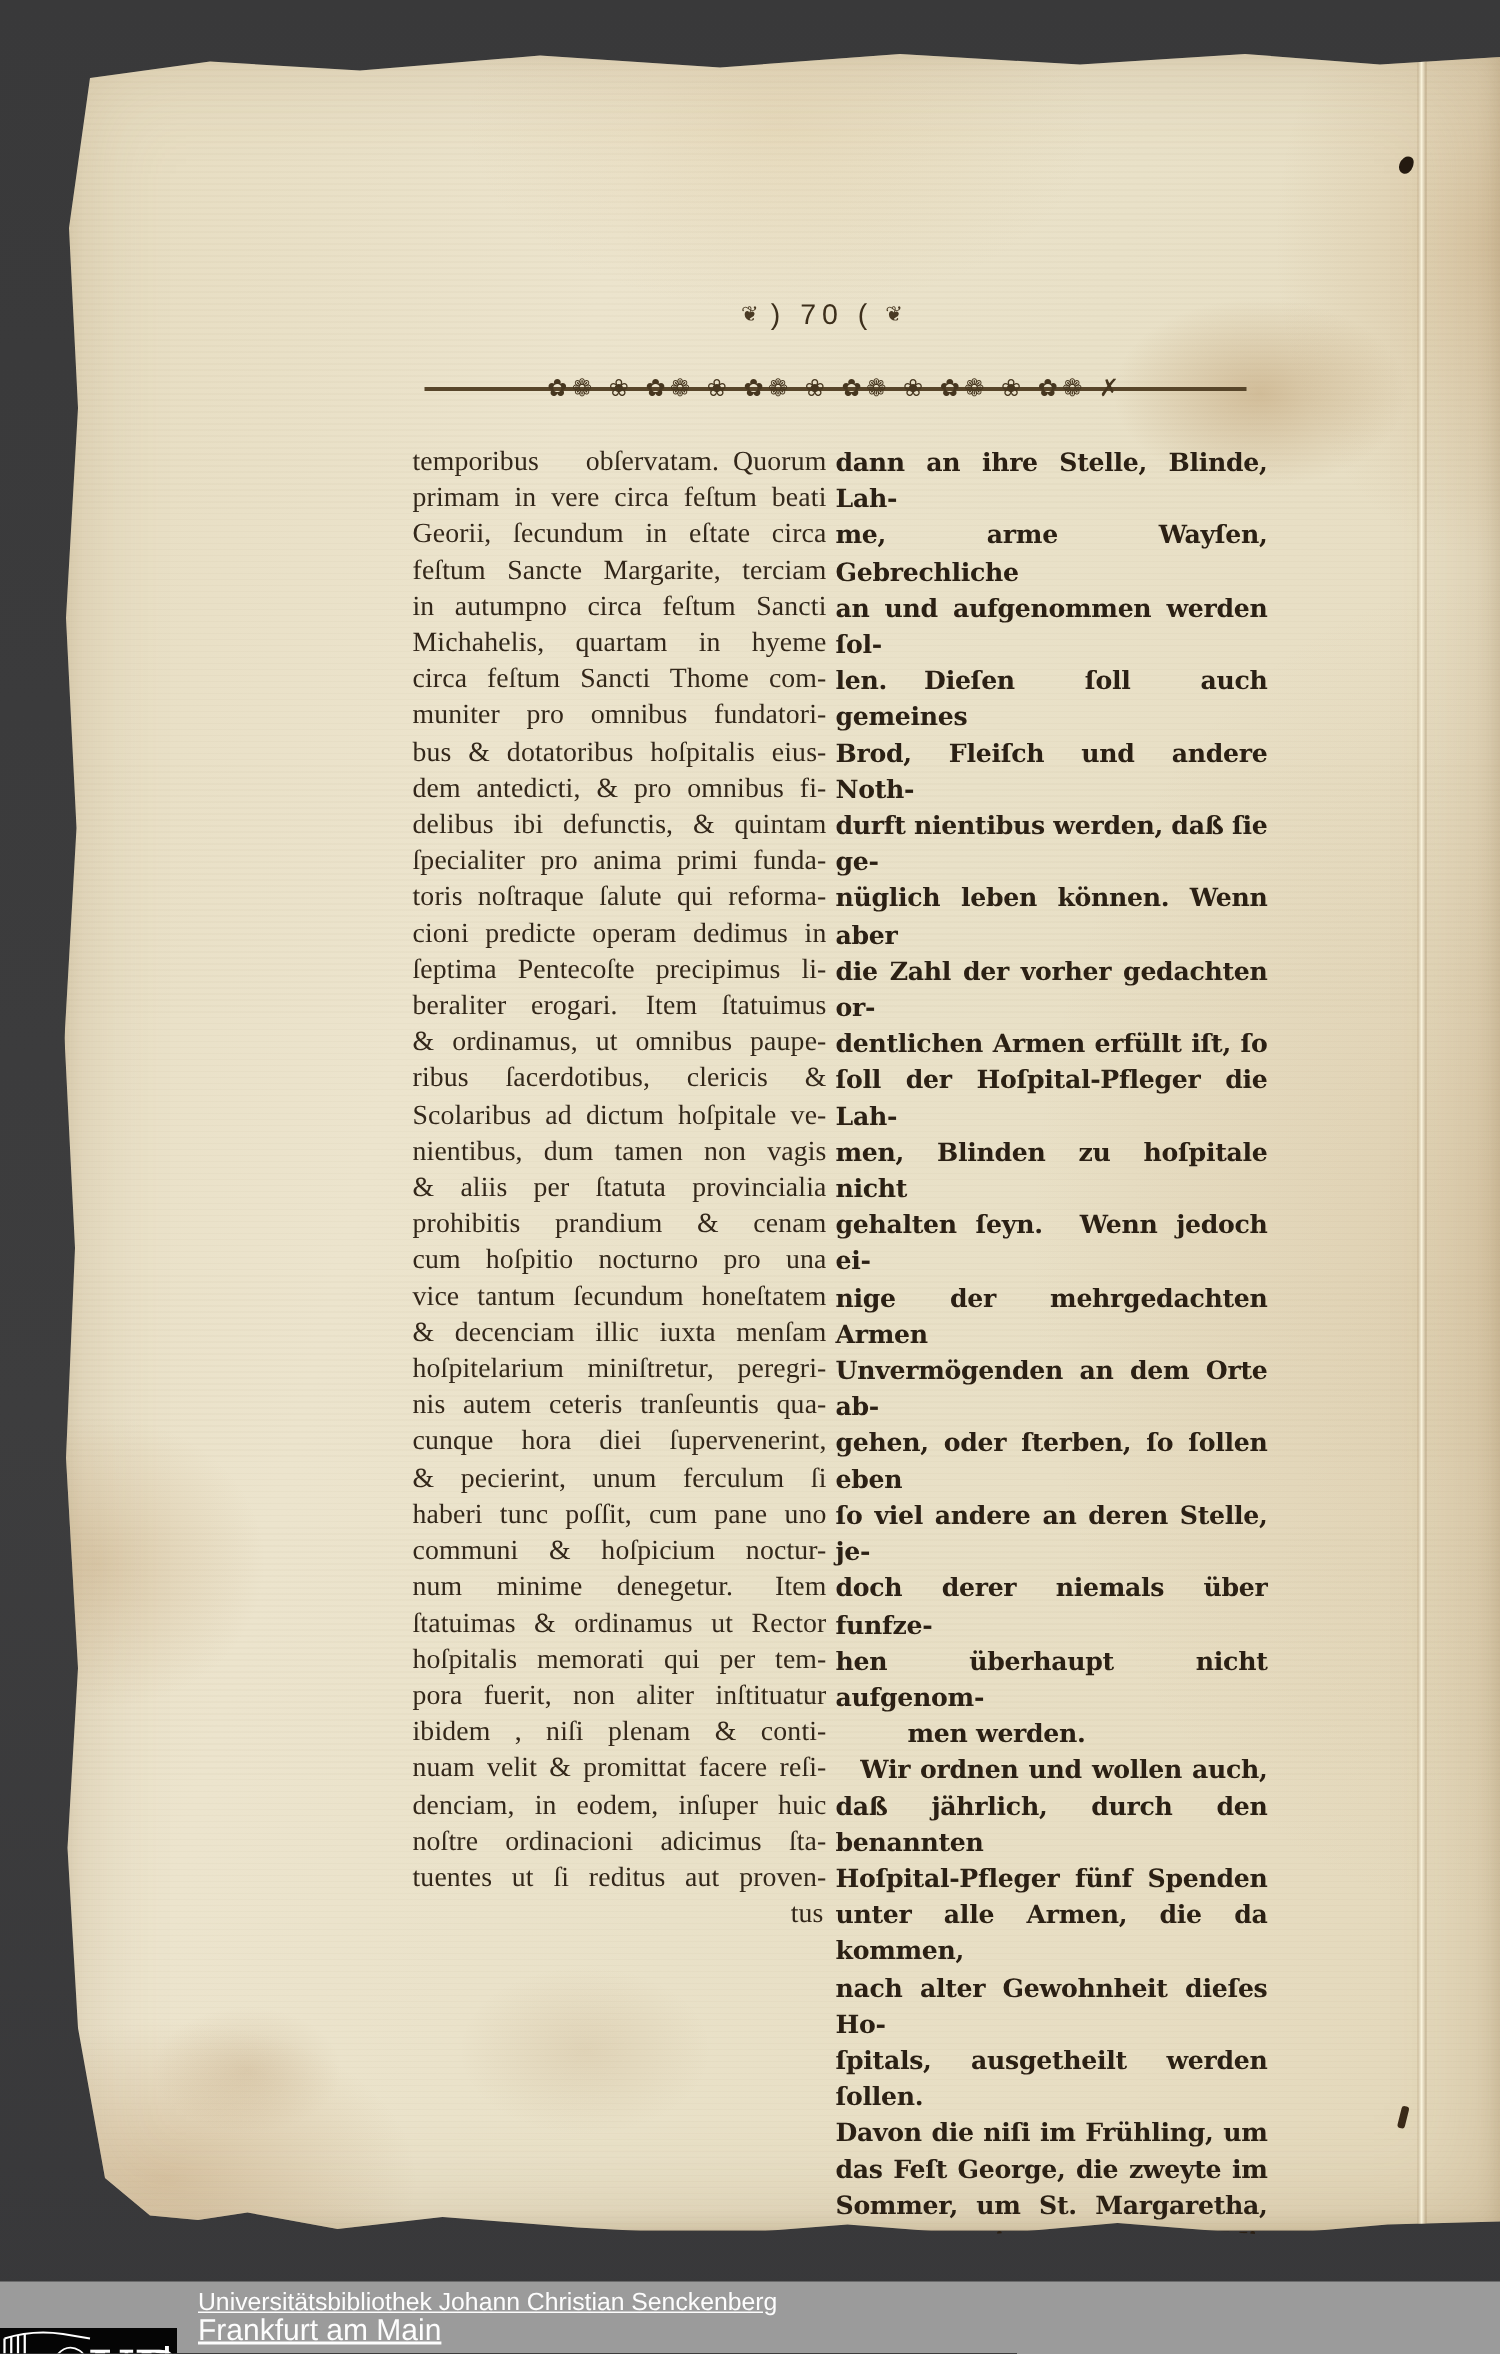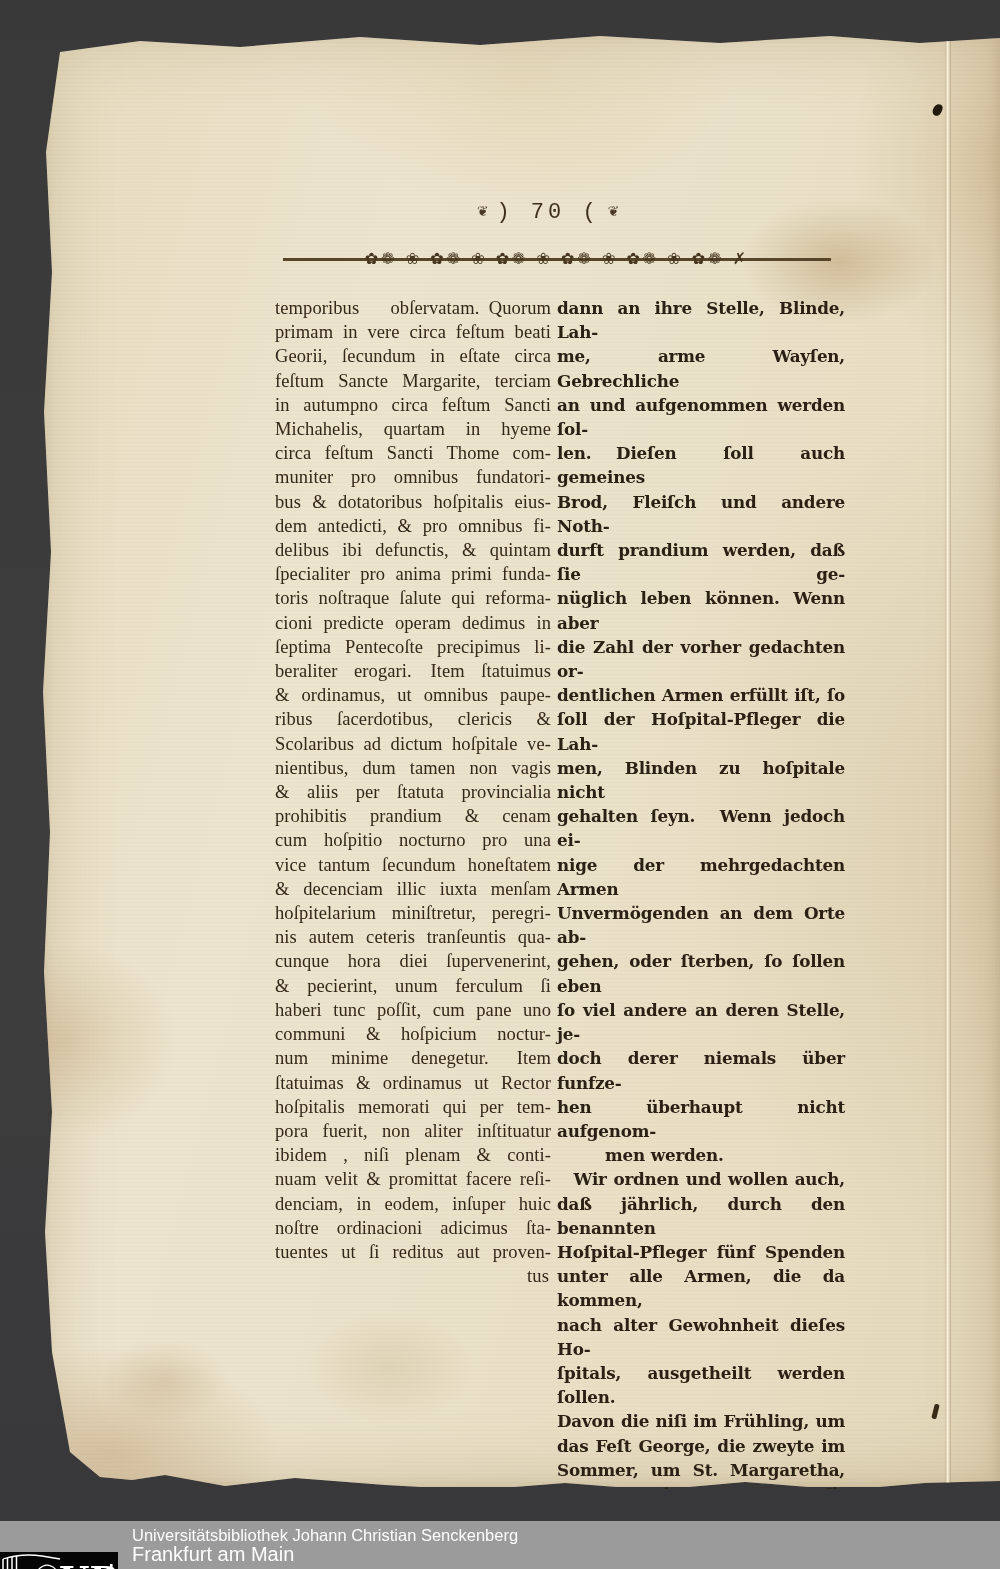--- a/index.html
+++ b/index.html
@@ -41,21 +41,21 @@
   .ink-mark{
     position:absolute;left:893px;top:1372px;width:5px;height:15px;
     background:#3a2a18;border-radius:2px;transform:rotate(14deg);
   }
   
   .page-header{
     position:absolute;left:235px;top:168px;width:570px;height:32px;
     text-align:center;color:#3d2f1c;transform:translateX(-12px);
   }
   .page-header .orn{font-family:"DejaVu Sans",sans-serif;font-size:14px;vertical-align:2px;color:#4a3a24;}
-  .page-header .pg{font-size:22px;letter-spacing:4px;padding:0 8px;font-family:Liberation Mono, monospace;}
+  .page-header .pg{font-size:19px;letter-spacing:4px;padding:0 8px;font-family:Liberation Sans, sans-serif;}
   .ornament-rule{
     position:absolute;left:243px;top:214px;width:548px;height:26px;
     background:linear-gradient(transparent 47%, #57452a 47% 56%, transparent 56%);
     text-align:center;
   }
   .ornament-rule span{
     font-family:"DejaVu Sans",sans-serif;font-size:16px;line-height:26px;
     letter-spacing:3px;color:#463télé least;color:#46361f;white-space:nowrap;
   }
   
@@ -76,20 +76,21 @@
   .catchword{text-align:right;padding-right:2px;}
   
   .footer-bar{
     position:absolute;left:0;bottom:0;width:1000px;height:48px;
     background:#9b9b9b;display:flex;align-items:stretch;
   }
   .logo-block{width:118px;height:48px;background:#050505;flex:0 0 auto;margin-top:31px;}
   .footer-text{
     padding:5px 0 0 14px;color:#fdfdfd;
     font-family:"Liberation Sans",sans-serif;
+    text-decoration:underline;
   }
   .footer-text .inst{font-size:16.5px;line-height:19px;}
   .footer-text .city{font-size:20px;line-height:19px;}
 </style>
 </head>
 <body>
 
 <div class="stage">
 
   <div class="paper">
@@ -151,21 +152,21 @@
           </div>
         <div class="catchword">tus</div>
       </div>
       <div class="col col-german">
         <div>
             <div class="tline">dann an ihre Stelle, Blinde, Lah-</div>
             <div class="tline">me, arme Wayſen, Gebrechliche</div>
             <div class="tline">an und aufgenommen werden ſol-</div>
             <div class="tline">len.  Dieſen ſoll auch gemeines</div>
             <div class="tline">Brod, Fleiſch und andere Noth-</div>
-            <div class="tline">durft prandium werden, daß ſie ge-</div>
+            <div class="tline">durft nientibus werden, daß ſie ge-</div>
             <div class="tline">nüglich leben können. Wenn aber</div>
             <div class="tline">die Zahl der vorher gedachten or-</div>
             <div class="tline">dentlichen Armen erfüllt iſt, ſo</div>
             <div class="tline">ſoll der Hoſpital-Pfleger die Lah-</div>
             <div class="tline">men, Blinden zu hoſpitale nicht</div>
             <div class="tline">gehalten ſeyn.  Wenn jedoch ei-</div>
             <div class="tline">nige der mehrgedachten Armen</div>
             <div class="tline">Unvermögenden an dem Orte ab-</div>
             <div class="tline">gehen, oder ſterben, ſo ſollen eben</div>
             <div class="tline">ſo viel andere an deren Stelle, je-</div>

